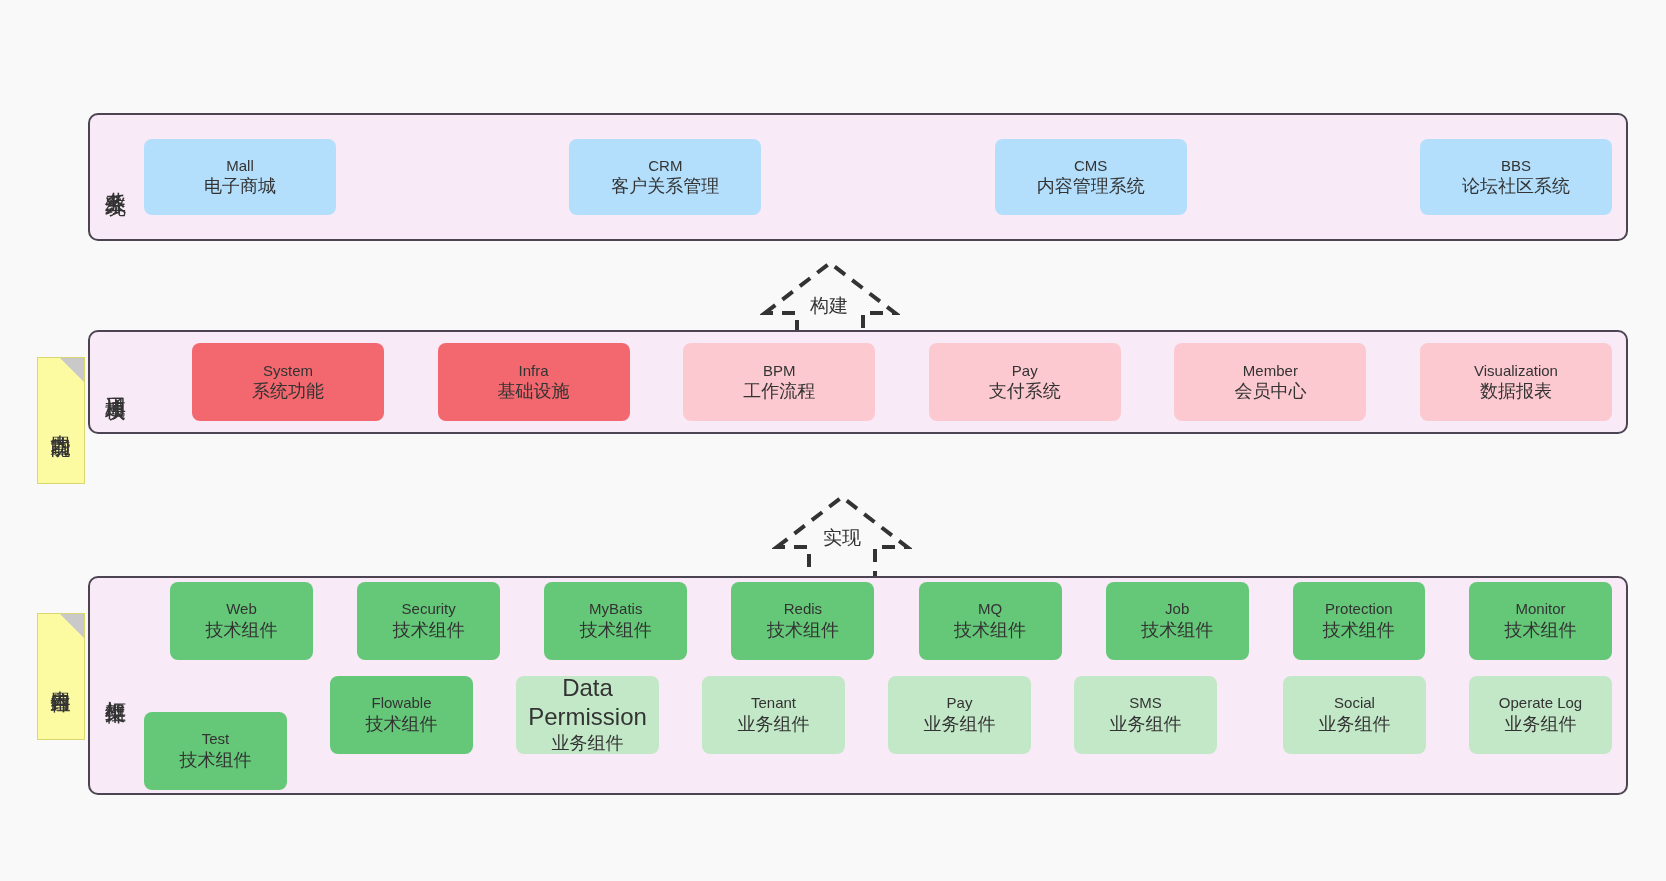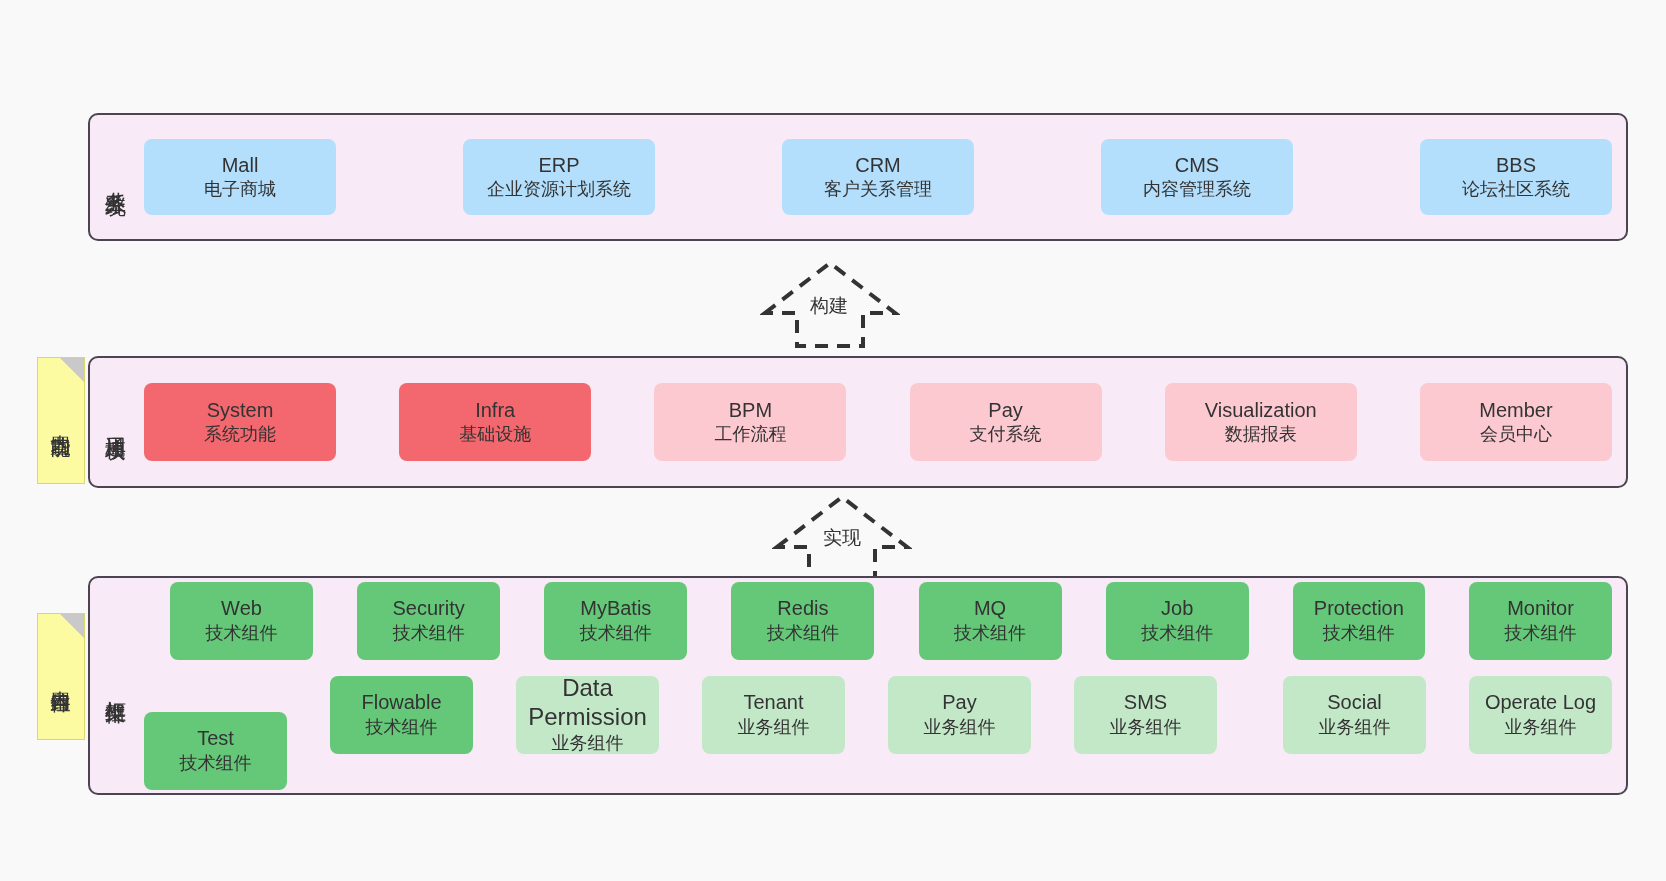--- a/index.html
+++ b/index.html
@@ -70,21 +70,21 @@
     display: flex;
     flex-direction: column;
     align-items: center;
     justify-content: center;
     box-sizing: border-box;
     text-align: center;
     line-height: 1.28;
     color: #333333;
   }
   .node .en {
-    font-size: 20px;
+    font-size: 15px;
   }
   .node .cn {
     font-size: 18px;
   }
   .node.triple .en {
     font-size: 24px;
     line-height: 1.2;
   }
 
   .c-blue       { background: #b3dffc; }
@@ -140,24 +140,20 @@
 
   <div class="layer" id="layer-business" style="left:88px; top:113px; width:1540px; height:128px;">
     <div class="layer-title">业务系统</div>
     <div class="layer-body">
       <div class="row">
         <div class="node c-blue" style="width:192px;height:76px;">
           <span class="en">Mall</span>
           <span class="cn">电子商城</span>
         </div>
         <div class="node c-blue" style="width:192px;height:76px;">
-          <span class="en">ERP</span>
-          <span class="cn">企业资源计划系统</span>
-        </div>
-        <div class="node c-blue" style="width:192px;height:76px;">
           <span class="en">CRM</span>
           <span class="cn">客户关系管理</span>
         </div>
         <div class="node c-blue" style="width:192px;height:76px;">
           <span class="en">CMS</span>
           <span class="cn">内容管理系统</span>
         </div>
         <div class="node c-blue" style="width:192px;height:76px;">
           <span class="en">BBS</span>
           <span class="cn">论坛社区系统</span>
@@ -169,47 +165,47 @@
   <svg class="arrow" style="left:760px; top:258px; width:140px; height:90px;" viewBox="0 0 140 90">
     <path d="M 5 55 L 70 5 L 135 55 L 103 55 L 103 88 L 37 88 L 37 55 Z" fill="none" stroke="#333333" stroke-width="4" stroke-dasharray="13,9" stroke-linejoin="miter"></path>
   </svg>
   <div class="arrow-label" style="left:810px; top:296px;">构建</div>
 
   <div class="note" style="left:37px; top:357px; width:48px; height:127px;">
     <div class="note-fold"></div>
     <span>内置功能</span>
   </div>
 
-  <div class="layer" id="layer-common" style="left:88px; top:356px; width:1540px; height:132px;">
+  <div class="layer" id="layer-common" style="left:88px; top:330px; width:1540px; height:104px;gap:48px;">
     <div class="layer-title">通用模块</div>
     <div class="layer-body">
       <div class="row">
         <div class="node c-red" style="width:192px;height:78px;">
           <span class="en">System</span>
           <span class="cn">系统功能</span>
         </div>
         <div class="node c-red" style="width:192px;height:78px;">
           <span class="en">Infra</span>
           <span class="cn">基础设施</span>
         </div>
         <div class="node c-pink" style="width:192px;height:78px;">
           <span class="en">BPM</span>
           <span class="cn">工作流程</span>
         </div>
         <div class="node c-pink" style="width:192px;height:78px;">
           <span class="en">Pay</span>
           <span class="cn">支付系统</span>
         </div>
         <div class="node c-pink" style="width:192px;height:78px;">
+          <span class="en">Member</span>
+          <span class="cn">会员中心</span>
+        </div>
+        <div class="node c-pink" style="width:192px;height:78px;">
           <span class="en">Visualization</span>
           <span class="cn">数据报表</span>
-        </div>
-        <div class="node c-pink" style="width:192px;height:78px;">
-          <span class="en">Member</span>
-          <span class="cn">会员中心</span>
         </div>
       </div>
     </div>
   </div>
 
   <svg class="arrow" style="left:772px; top:492px; width:140px; height:90px;" viewBox="0 0 140 90">
     <path d="M 5 55 L 70 5 L 135 55 L 103 55 L 103 88 L 37 88 L 37 55 Z" fill="none" stroke="#333333" stroke-width="4" stroke-dasharray="13,9" stroke-linejoin="miter"></path>
   </svg>
   <div class="arrow-label" style="left:823px; top:528px;">实现</div>
 

